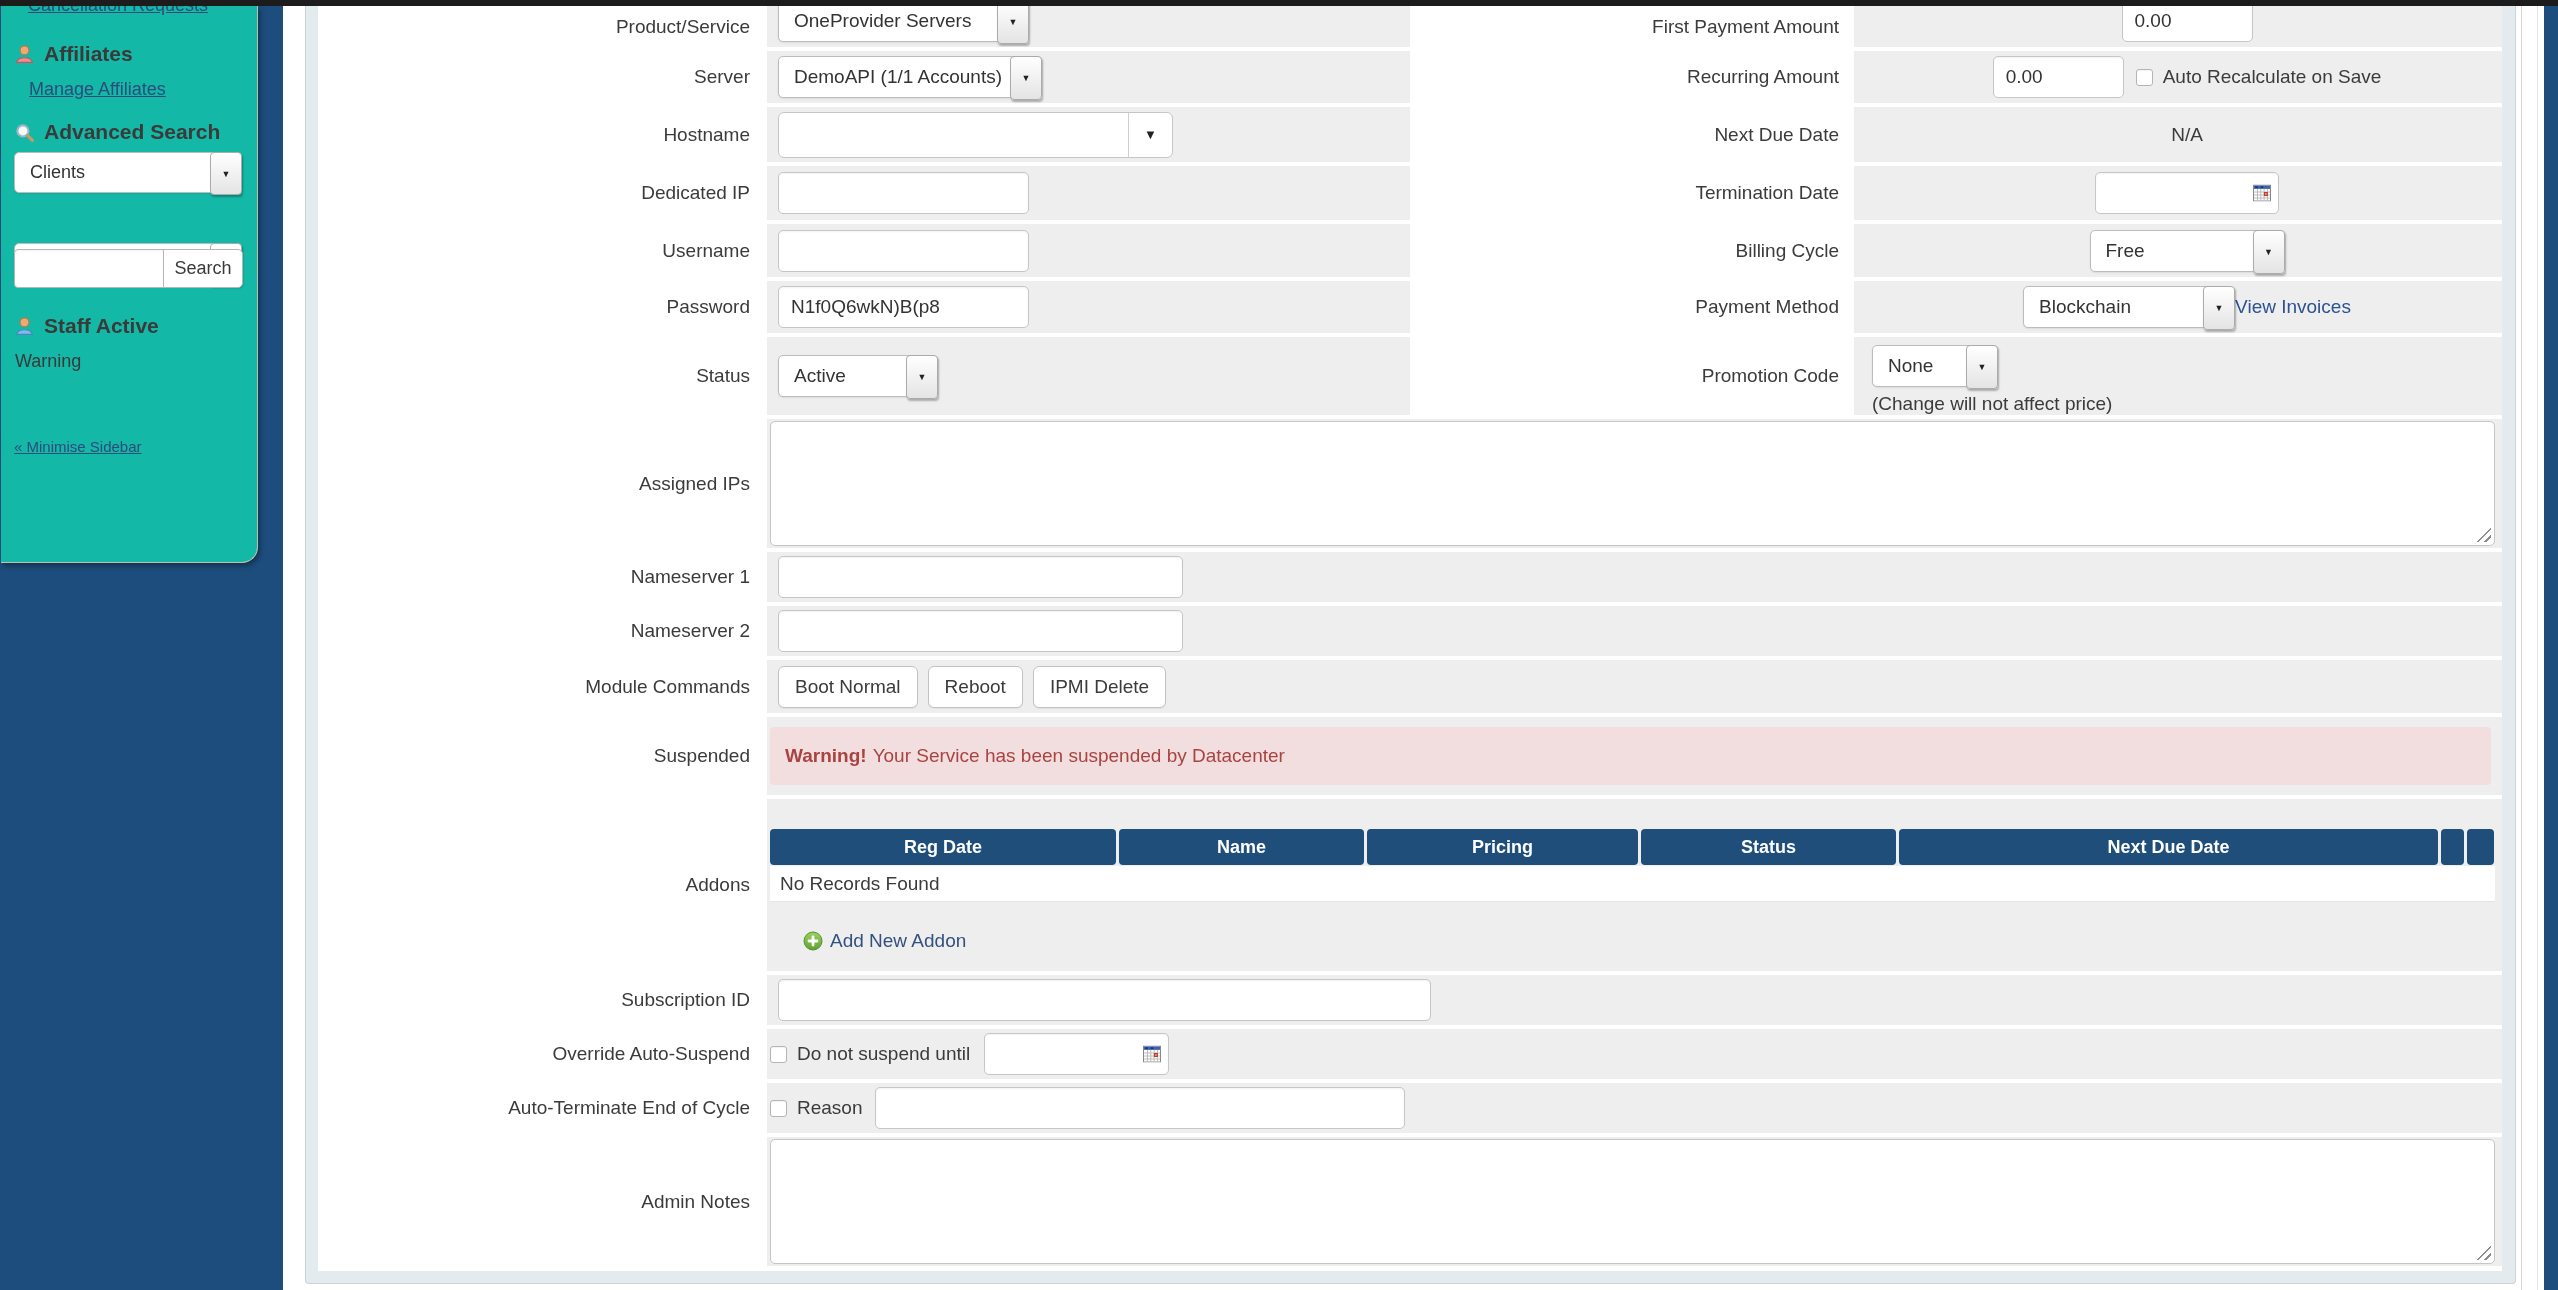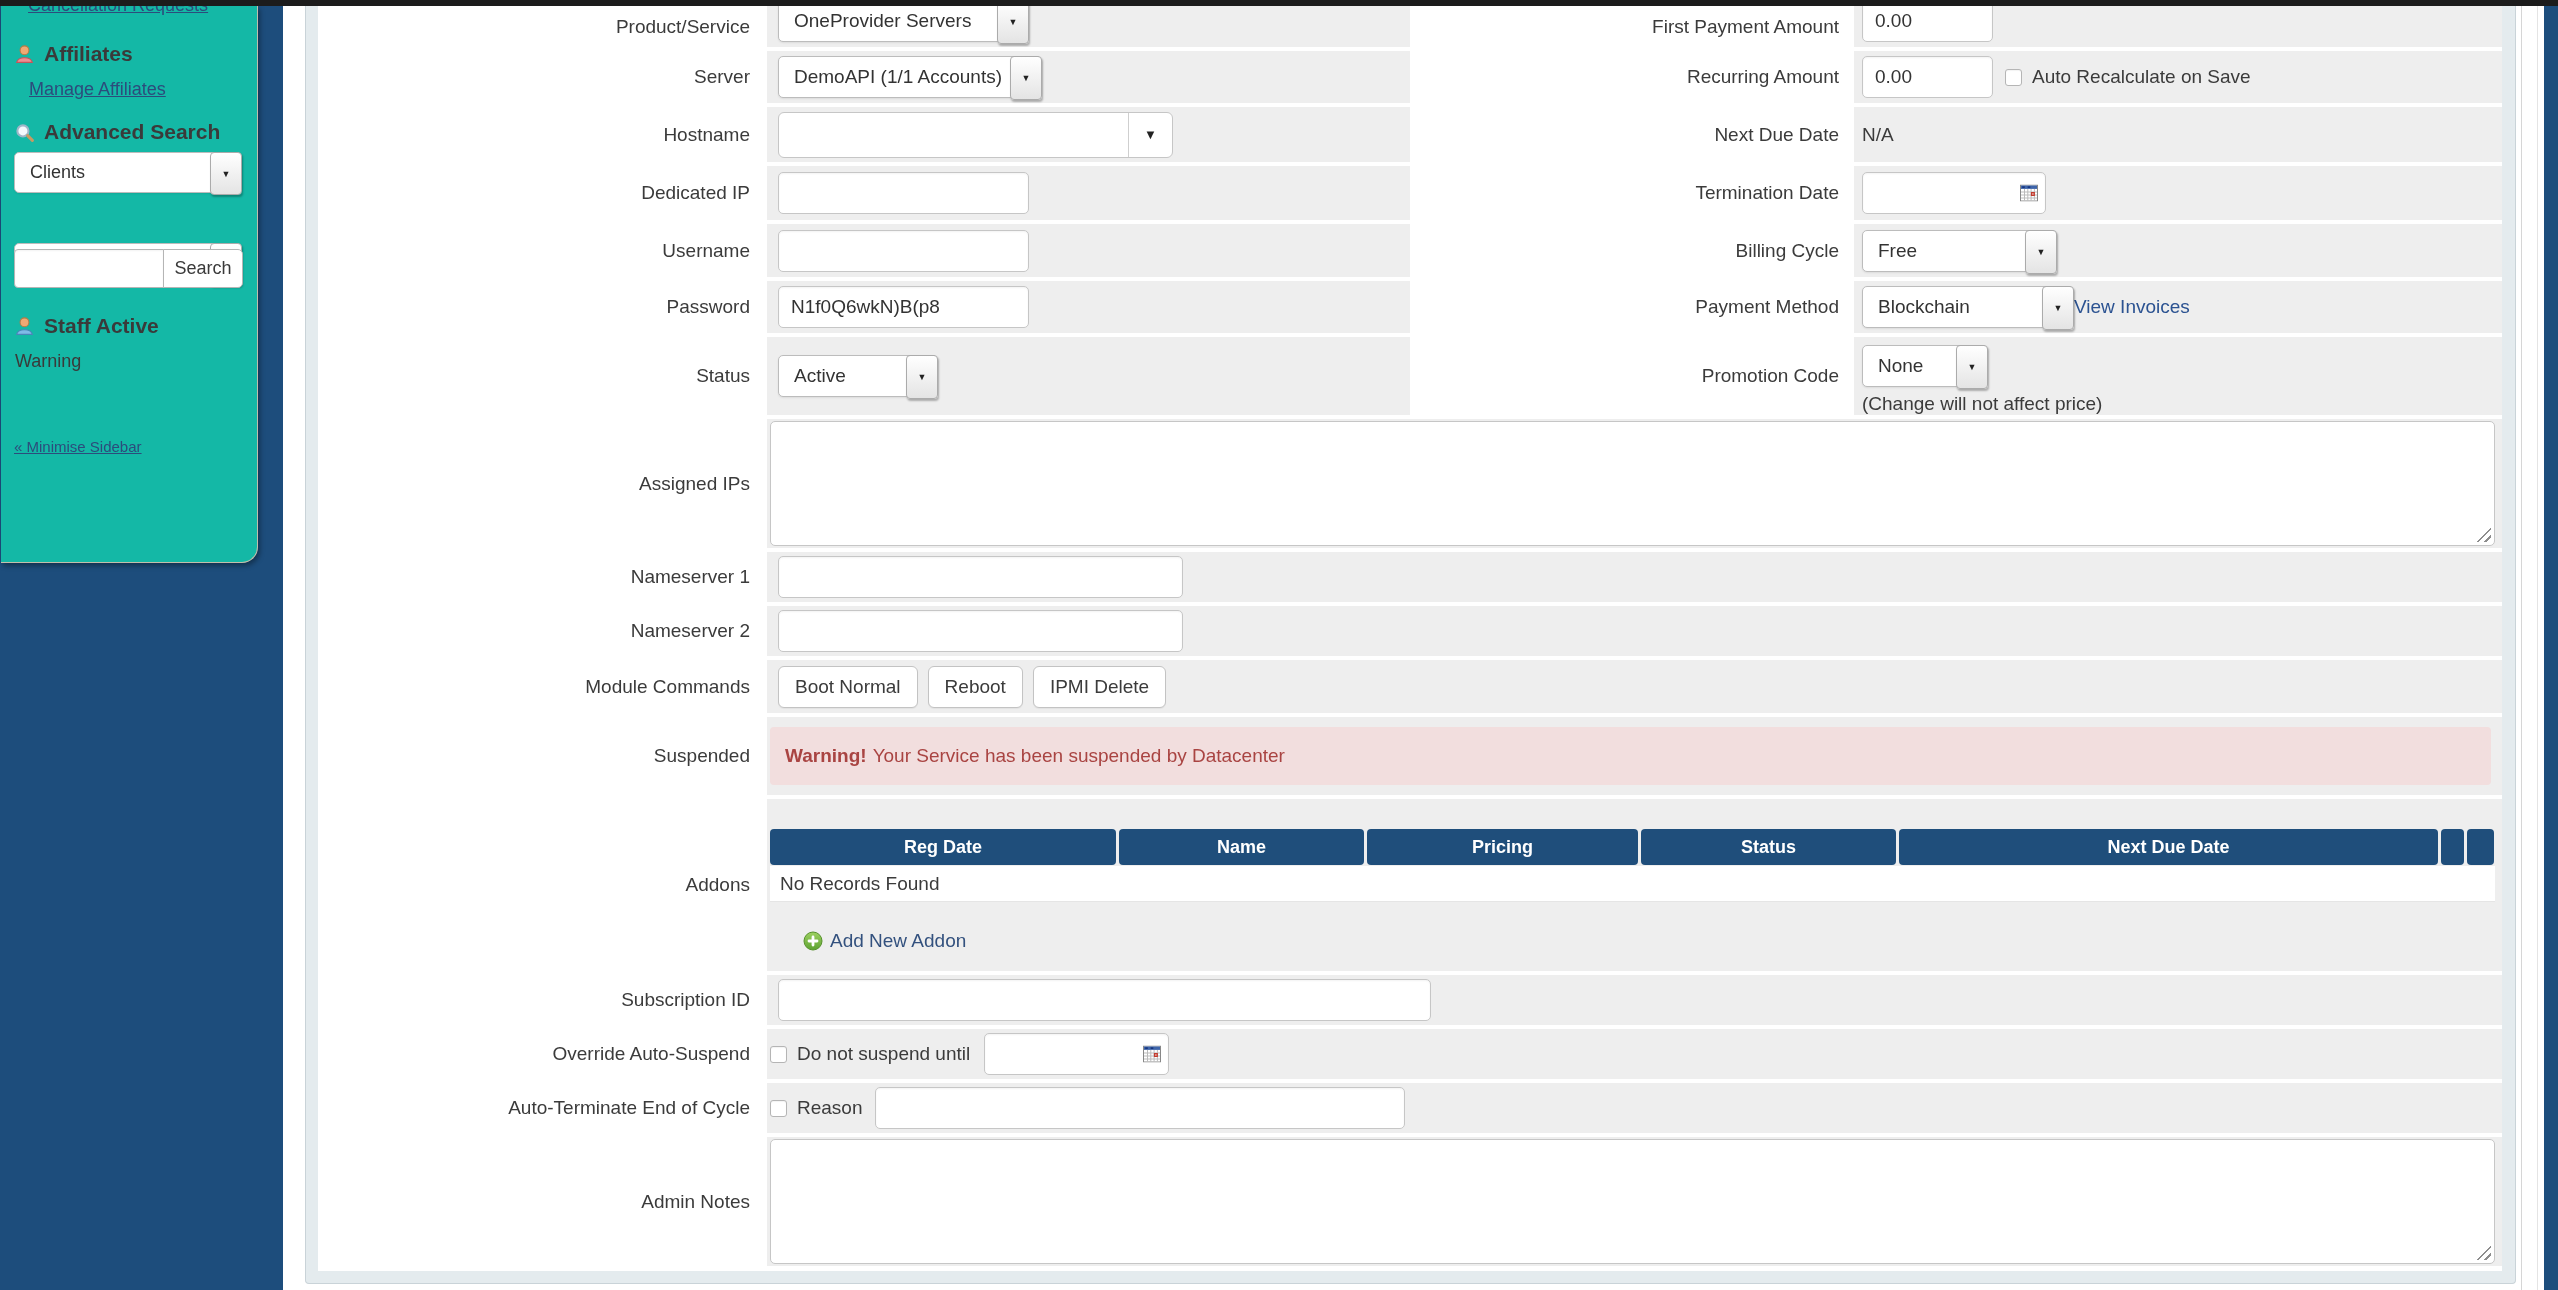--- a/index.html
+++ b/index.html
@@ -41,21 +41,21 @@
     border-radius:0 5px 5px 0;display:flex;align-items:center;justify-content:center;font-size:18px;color:#3a3a3a;cursor:pointer;}
   
   .form{position:absolute;left:320px;top:6px;width:2182px;z-index:5;}
   .row{display:flex;margin-bottom:4px;}
   .lab{width:447px;box-sizing:border-box;padding-right:17px;display:flex;align-items:center;
     justify-content:flex-end;color:#3b3b3b;text-align:right;}
   .lab2{width:444px;box-sizing:border-box;padding-right:15px;display:flex;align-items:center;
     justify-content:flex-end;color:#3b3b3b;text-align:right;}
   .cell{background:#EEEEEE;position:relative;display:flex;align-items:center;box-sizing:border-box;padding-left:11px;}
   .c1{width:643px;}
-  .c2{width:648px;padding-left:8px;}
+  .c2{width:648px;padding-left:18px;justify-content:center;}
   .cfull{width:1735px;}
   .pl3{padding-left:3px;}
   
   .inp{height:42px;box-sizing:border-box;background:#fff;border:1px solid #C6C6C6;border-radius:5px;
     padding:0 12px;font-size:19px;color:#333;font-family:inherit;
     box-shadow:inset 0 1px 2px rgba(0,0,0,.05);outline:none;}
   .ta{box-sizing:border-box;background:#fff;border:1px solid #C6C6C6;border-radius:5px;position:relative;}
   .rsz{position:absolute;right:3px;bottom:3px;width:15px;height:15px;cursor:nwse-resize;
     background:repeating-linear-gradient(135deg,#8d8d8d 0 1.6px,transparent 1.6px 5.4px);
     clip-path:polygon(100% 0,100% 100%,0 100%);}

